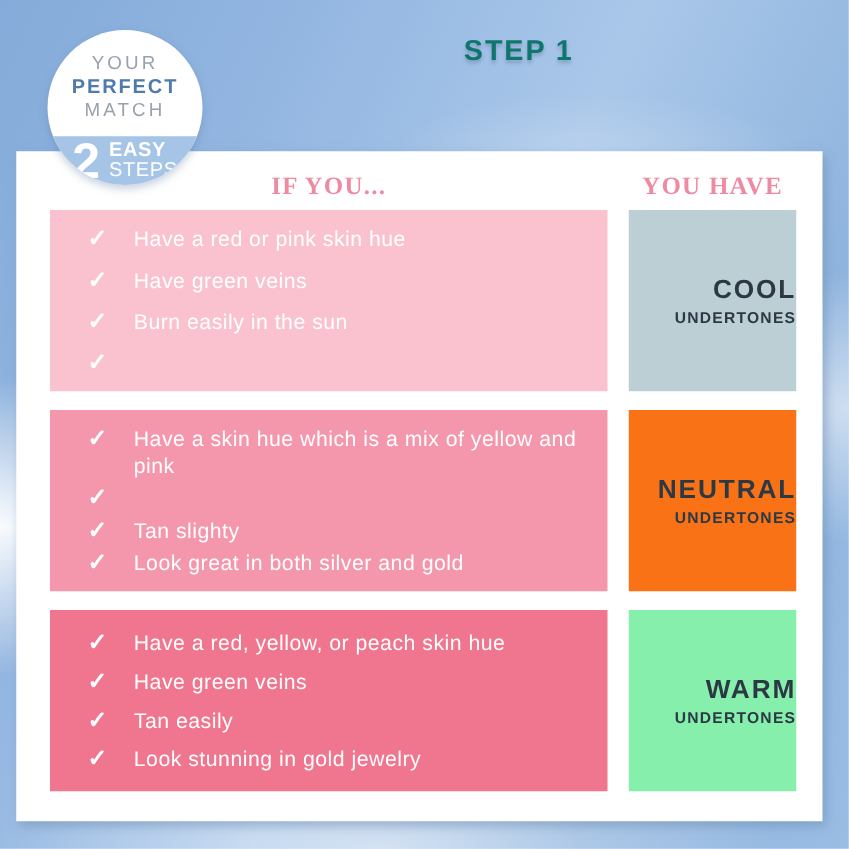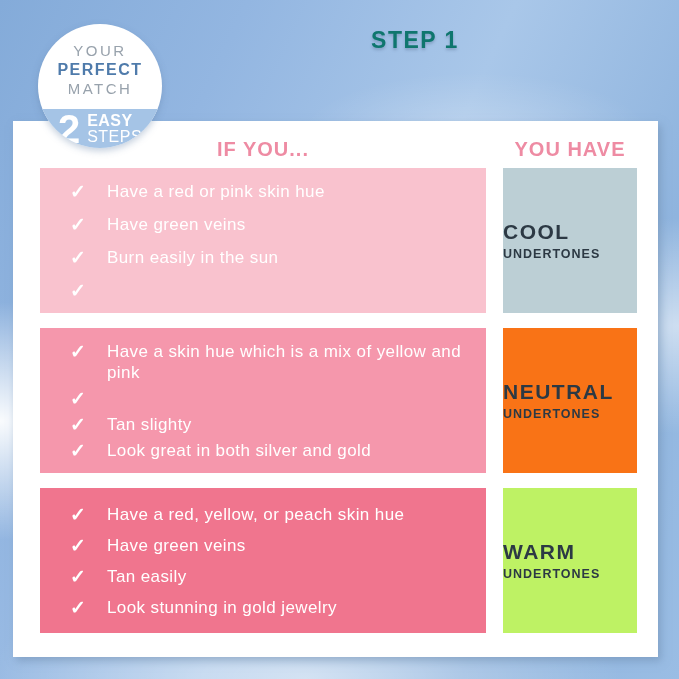--- a/index.html
+++ b/index.html
@@ -61,21 +61,21 @@
   .card {
     position:absolute; left:13px; top:121px;
     width:645px; height:536px;
     background:#ffffff;
     box-shadow:3px 4px 8px rgba(110,140,175,0.55);
     z-index:1;
   }
   .col-headers { position:absolute; top:13px; left:27px; width:597px; height:30px; }
   .col-header {
     position:absolute; top:0; font-size:20px; font-weight:bold;
-    letter-spacing:1px; text-align:center; line-height:30px;
+    letter-spacing:1px; text-align:center; line-height:30px;font-family:Liberation Serif, serif;
   }
   .col-header.left  { left:0;     width:446px; }
   .col-header.right { left:463px; width:134px; }
 
   .rows {
     position:absolute; top:47px; left:27px;
     display:flex; flex-direction:column; gap:15px;
   }
   .row { display:flex; gap:17px; height:145px; }
 
@@ -92,21 +92,21 @@
   .cond-item { display:flex; align-items:flex-start; gap:17px; }
   .check-icon {
     flex:0 0 20px; font-size:19px; font-weight:bold; line-height:21px;
   }
   .cond-text {
     font-size:17px; line-height:21px; letter-spacing:0.4px; max-width:372px;
   }
 
   .result-box {
     width:134px; height:100%;
-    display:flex; flex-direction:column; justify-content:center; align-items:flex-start;
+    display:flex; flex-direction:column; justify-content:center; align-items:flex-end;
     text-align:center; color:#2c3944;
   }
   .undertone      { font-size:21px;   font-weight:bold; letter-spacing:1.5px; }
   .undertone-sub  { font-size:12.5px; font-weight:bold; letter-spacing:1px; margin-top:3px; }
 </style>
 </head>
 <body>
 
 <div class="badge">
   <div class="badge-top">
@@ -196,20 +196,20 @@
         </div>
         <div class="cond-item">
           <span class="check-icon">✓</span>
           <span class="cond-text">Tan easily</span>
         </div>
         <div class="cond-item">
           <span class="check-icon">✓</span>
           <span class="cond-text">Look stunning in gold jewelry</span>
         </div>
       </div>
-      <div class="result-box" style="background-color: #bef264;">
+      <div class="result-box" style="background-color: #86efac;">
         <div class="undertone">WARM</div>
         <div class="undertone-sub">UNDERTONES</div>
       </div>
     </div>
 
   </div>
 </div>
 
 </body></html>

